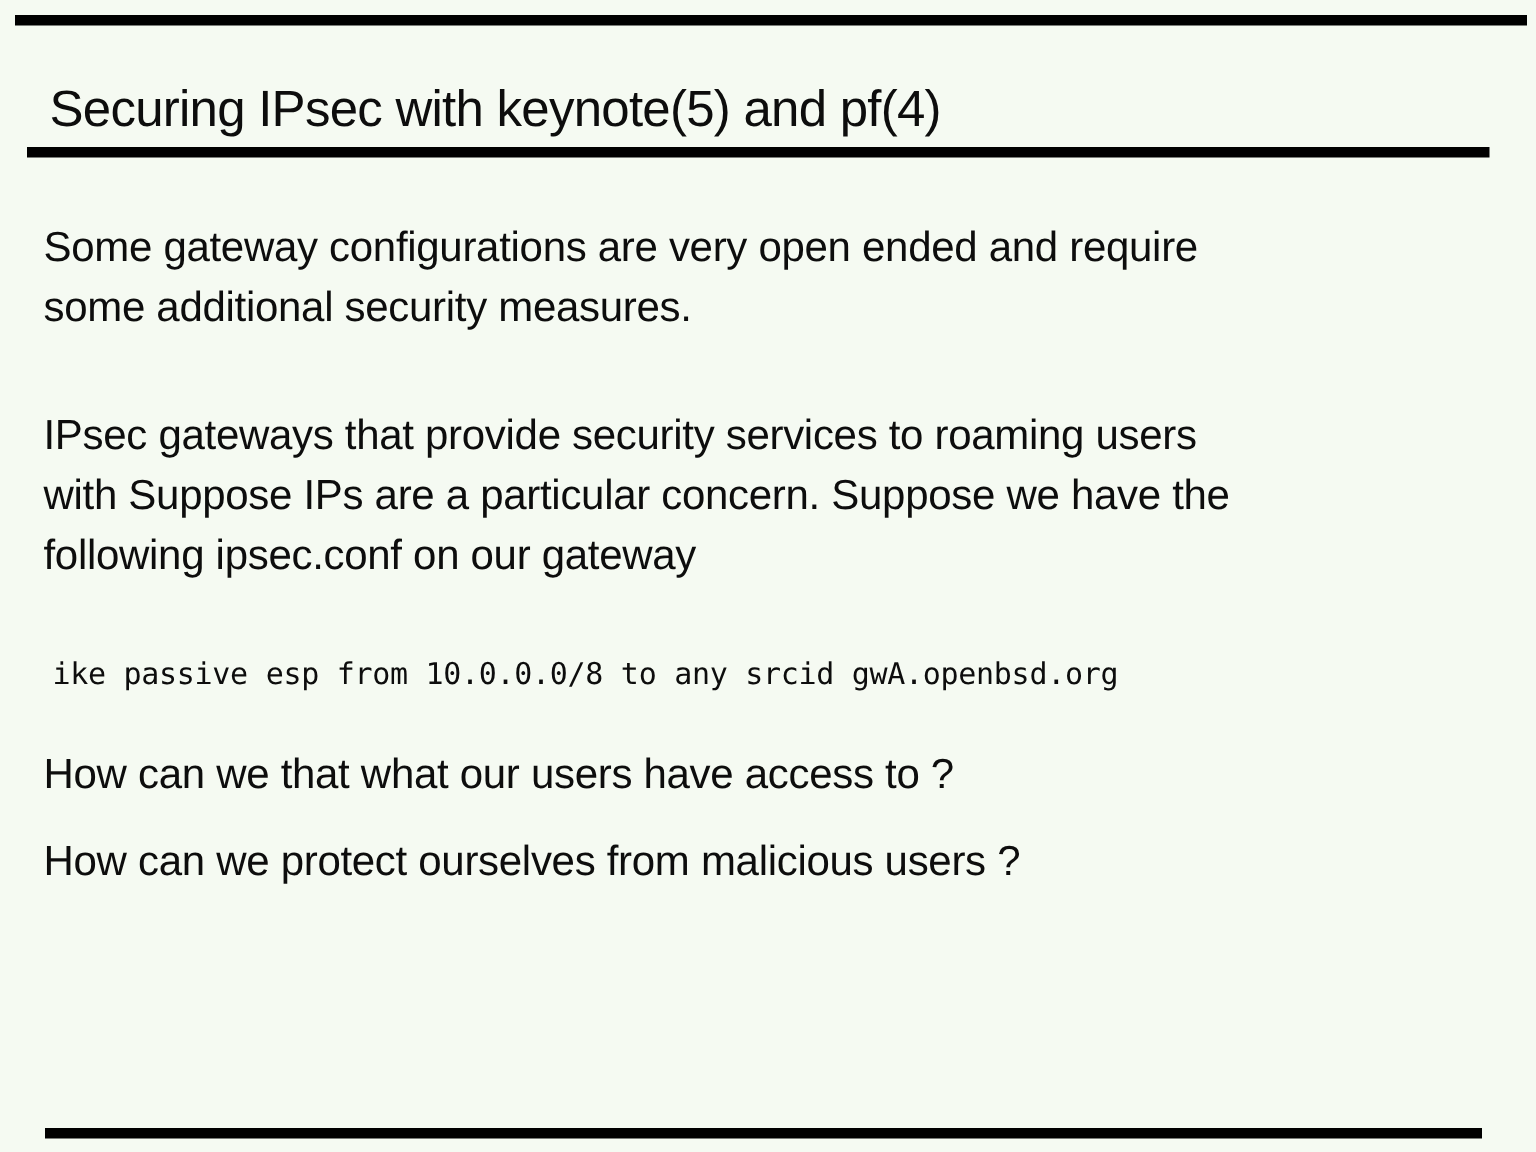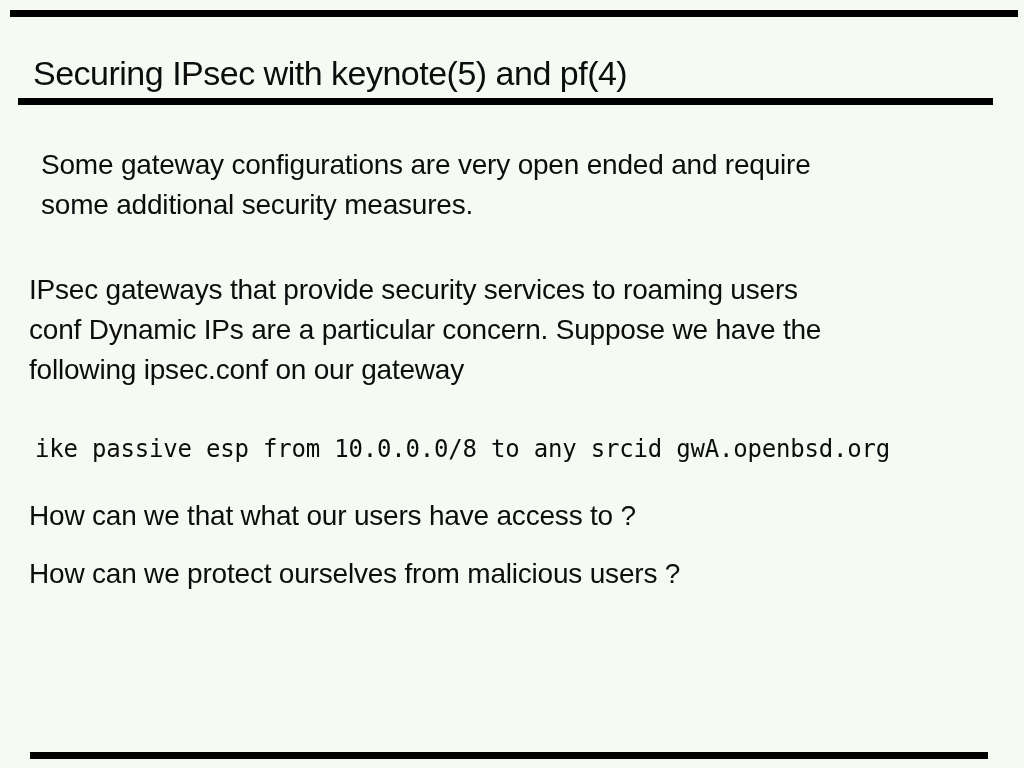--- a/index.html
+++ b/index.html
@@ -49,28 +49,28 @@
     height: 7px;
   }
   .para, .question {
     position: absolute;
     left: 29px;
     font-size: 28px;
     line-height: 40px;
     letter-spacing: -0.2px;
     white-space: pre-line;
   }
-  .para1 { top: 145px; margin-left: 12px; }
+  .para1 { top: 145px; }
   .para2 { top: 270px; }
   .code {
     position: absolute;
     left: 35px;
     top: 436px;
     font-family: "DejaVu Sans Mono", "Liberation Mono", monospace;
-    font-size: 24px;
+    font-size: 20px;
     line-height: 26px;
     letter-spacing: -0.2px;
     white-space: nowrap;
   }
   .q1 { top: 496px; }
   .q2 { top: 554px; }
 </style>
 </head>
 <body style="background: rgb(245, 250, 242); color: rgb(13, 13, 13);">
 
@@ -78,21 +78,21 @@
   <div class="bar top-bar" style="background: rgb(0, 0, 0);"></div>
 
   <div class="title">Securing IPsec with keynote(5) and pf(4)</div>
 
   <div class="title-rule" style="background: rgb(0, 0, 0);"></div>
 
   <div class="para para1">Some gateway configurations are very open ended and require
 some additional security measures.</div>
 
   <div class="para para2">IPsec gateways that provide security services to roaming users
-conf Dynamic IPs are a particular concern. Suppose we have the
+with Suppose IPs are a particular concern. Suppose we have the
 following ipsec.conf on our gateway</div>
 
   <div class="code">ike passive esp from 10.0.0.0/8 to any srcid gwA.openbsd.org</div>
 
   <div class="question q1">How can we that what our users have access to ?</div>
 
   <div class="question q2">How can we protect ourselves from malicious users ?</div>
 
   <div class="bar bottom-bar" style="background: rgb(0, 0, 0);"></div>
 </div>

